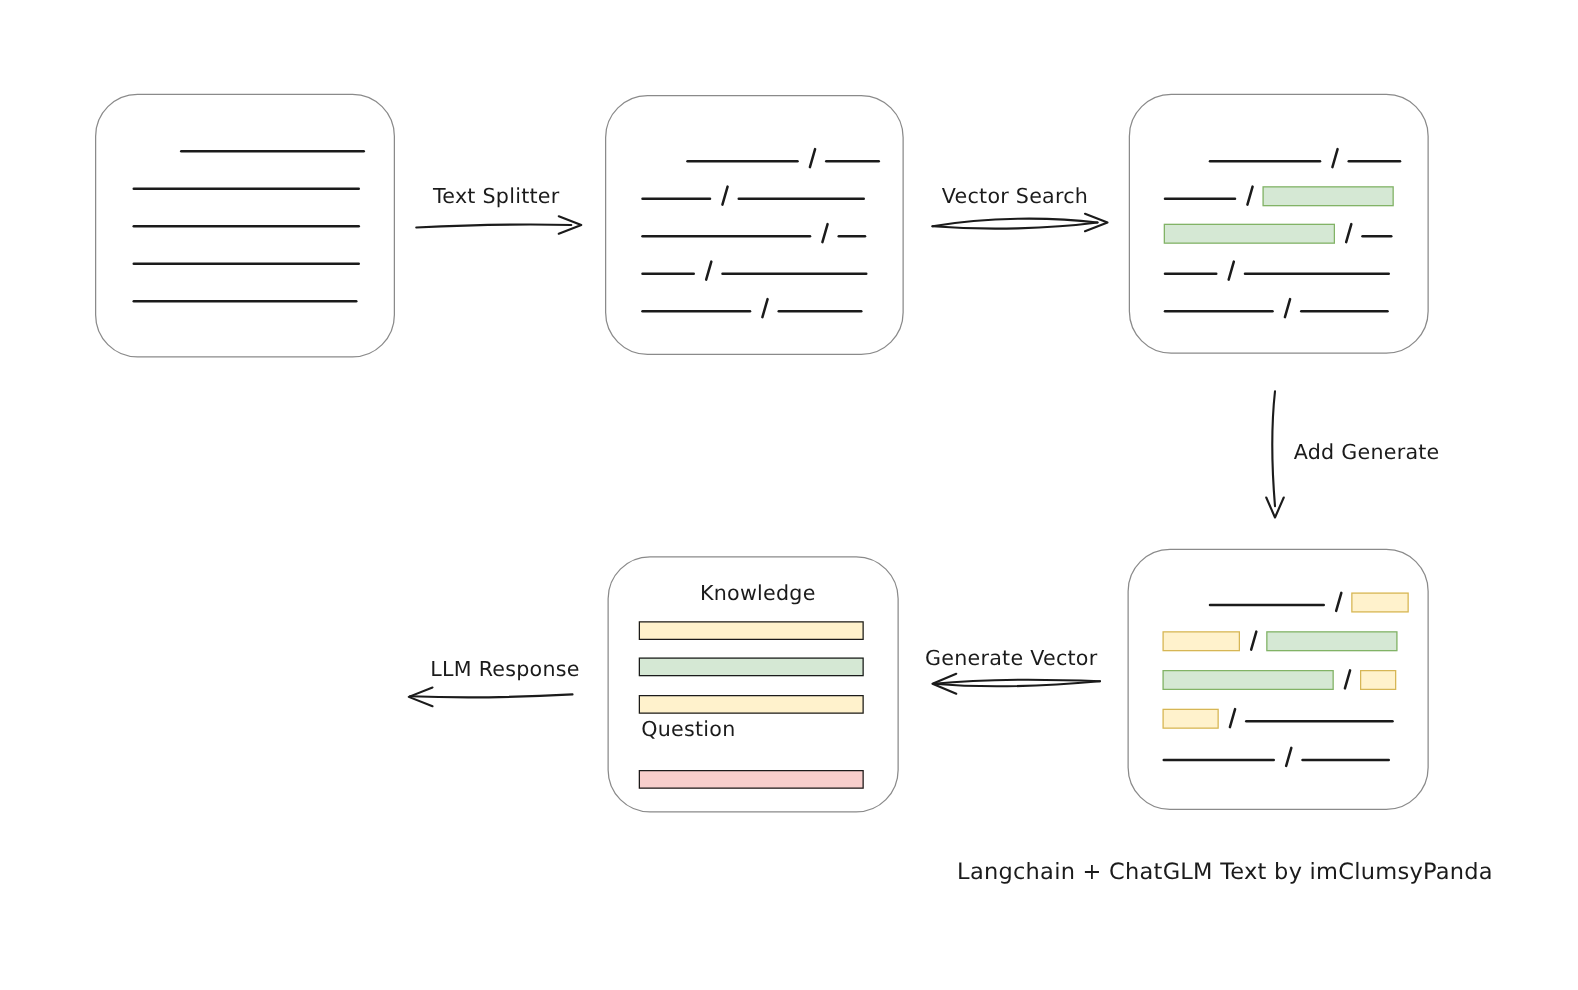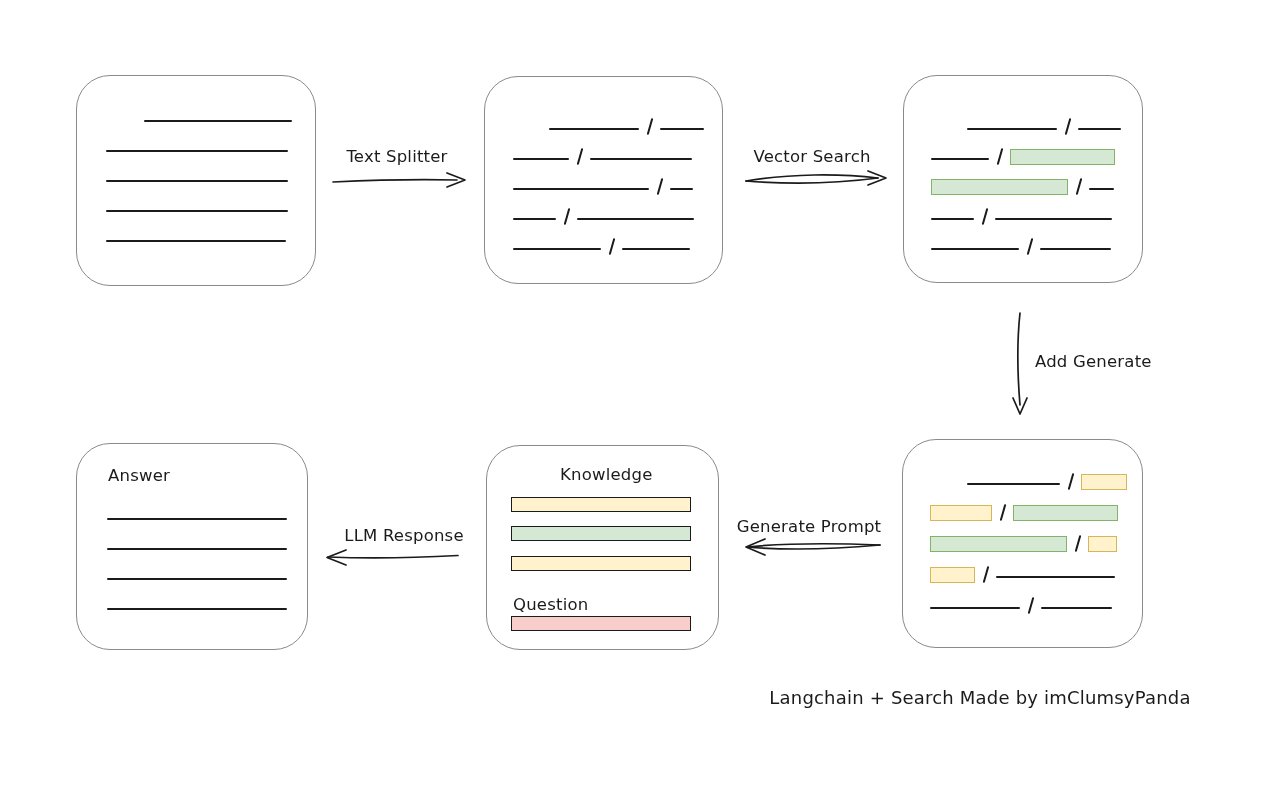--- a/index.html
+++ b/index.html
@@ -237,43 +237,26 @@
           <span class="seg-line" style="width: 71px;"></span>
         </div>
       </div>
   </div>
 
   <div class="box" style="left:486px;top:445px;width:233px;height:205px;">
     <div class="box-title" style="left:27px;top:19px;margin-left:46px;">Knowledge</div>
     <div class="bar chunk-yellow" style="top:51px;"></div>
     <div class="bar chunk-green" style="top:80px;"></div>
     <div class="bar chunk-yellow" style="top:110px;"></div>
-    <div class="box-title" style="left:26px;top:149px;">Question</div>
+    <div class="box-title" style="left:26px;top:128px;">Question</div>
     <div class="bar chunk-red" style="top:170px;"></div>
   </div>
 
-  <div class="box" style="left:76px;top:443px;width:232px;height:207px;">
-    <div class="box-title" style="left:31px;top:22px;">Answer</div>
-    <div class="rows" style="left:30px;top:53px;">
-        <div class="row">
-          <span class="seg-line" style="width: 180px;"></span>
-        </div>
-        <div class="row">
-          <span class="seg-line" style="width: 180px;"></span>
-        </div>
-        <div class="row">
-          <span class="seg-line" style="width: 180px;"></span>
-        </div>
-        <div class="row">
-          <span class="seg-line" style="width: 180px;"></span>
-        </div>
-      </div>
-  </div>
 
   <div class="arrow-label" style="left:397px;top:147px;">Text Splitter</div>
   <div class="arrow-label" style="left:812px;top:147px;">Vector Search</div>
   <div class="arrow-label left-anchor" style="left:1035px;top:352px;">Add Generate</div>
-  <div class="arrow-label" style="left:809px;top:517px;">Generate Prompt</div>
+  <div class="arrow-label" style="left:809px;top:517px;">Generate Vector</div>
   <div class="arrow-label" style="left:404px;top:526px;">LLM Response</div>
 
-  <div class="caption">Langchain + Search Made by imClumsyPanda</div>
+  <div class="caption">Langchain + ChatGLM Text by imClumsyPanda</div>
 
 </div>
 
 </body></html>

